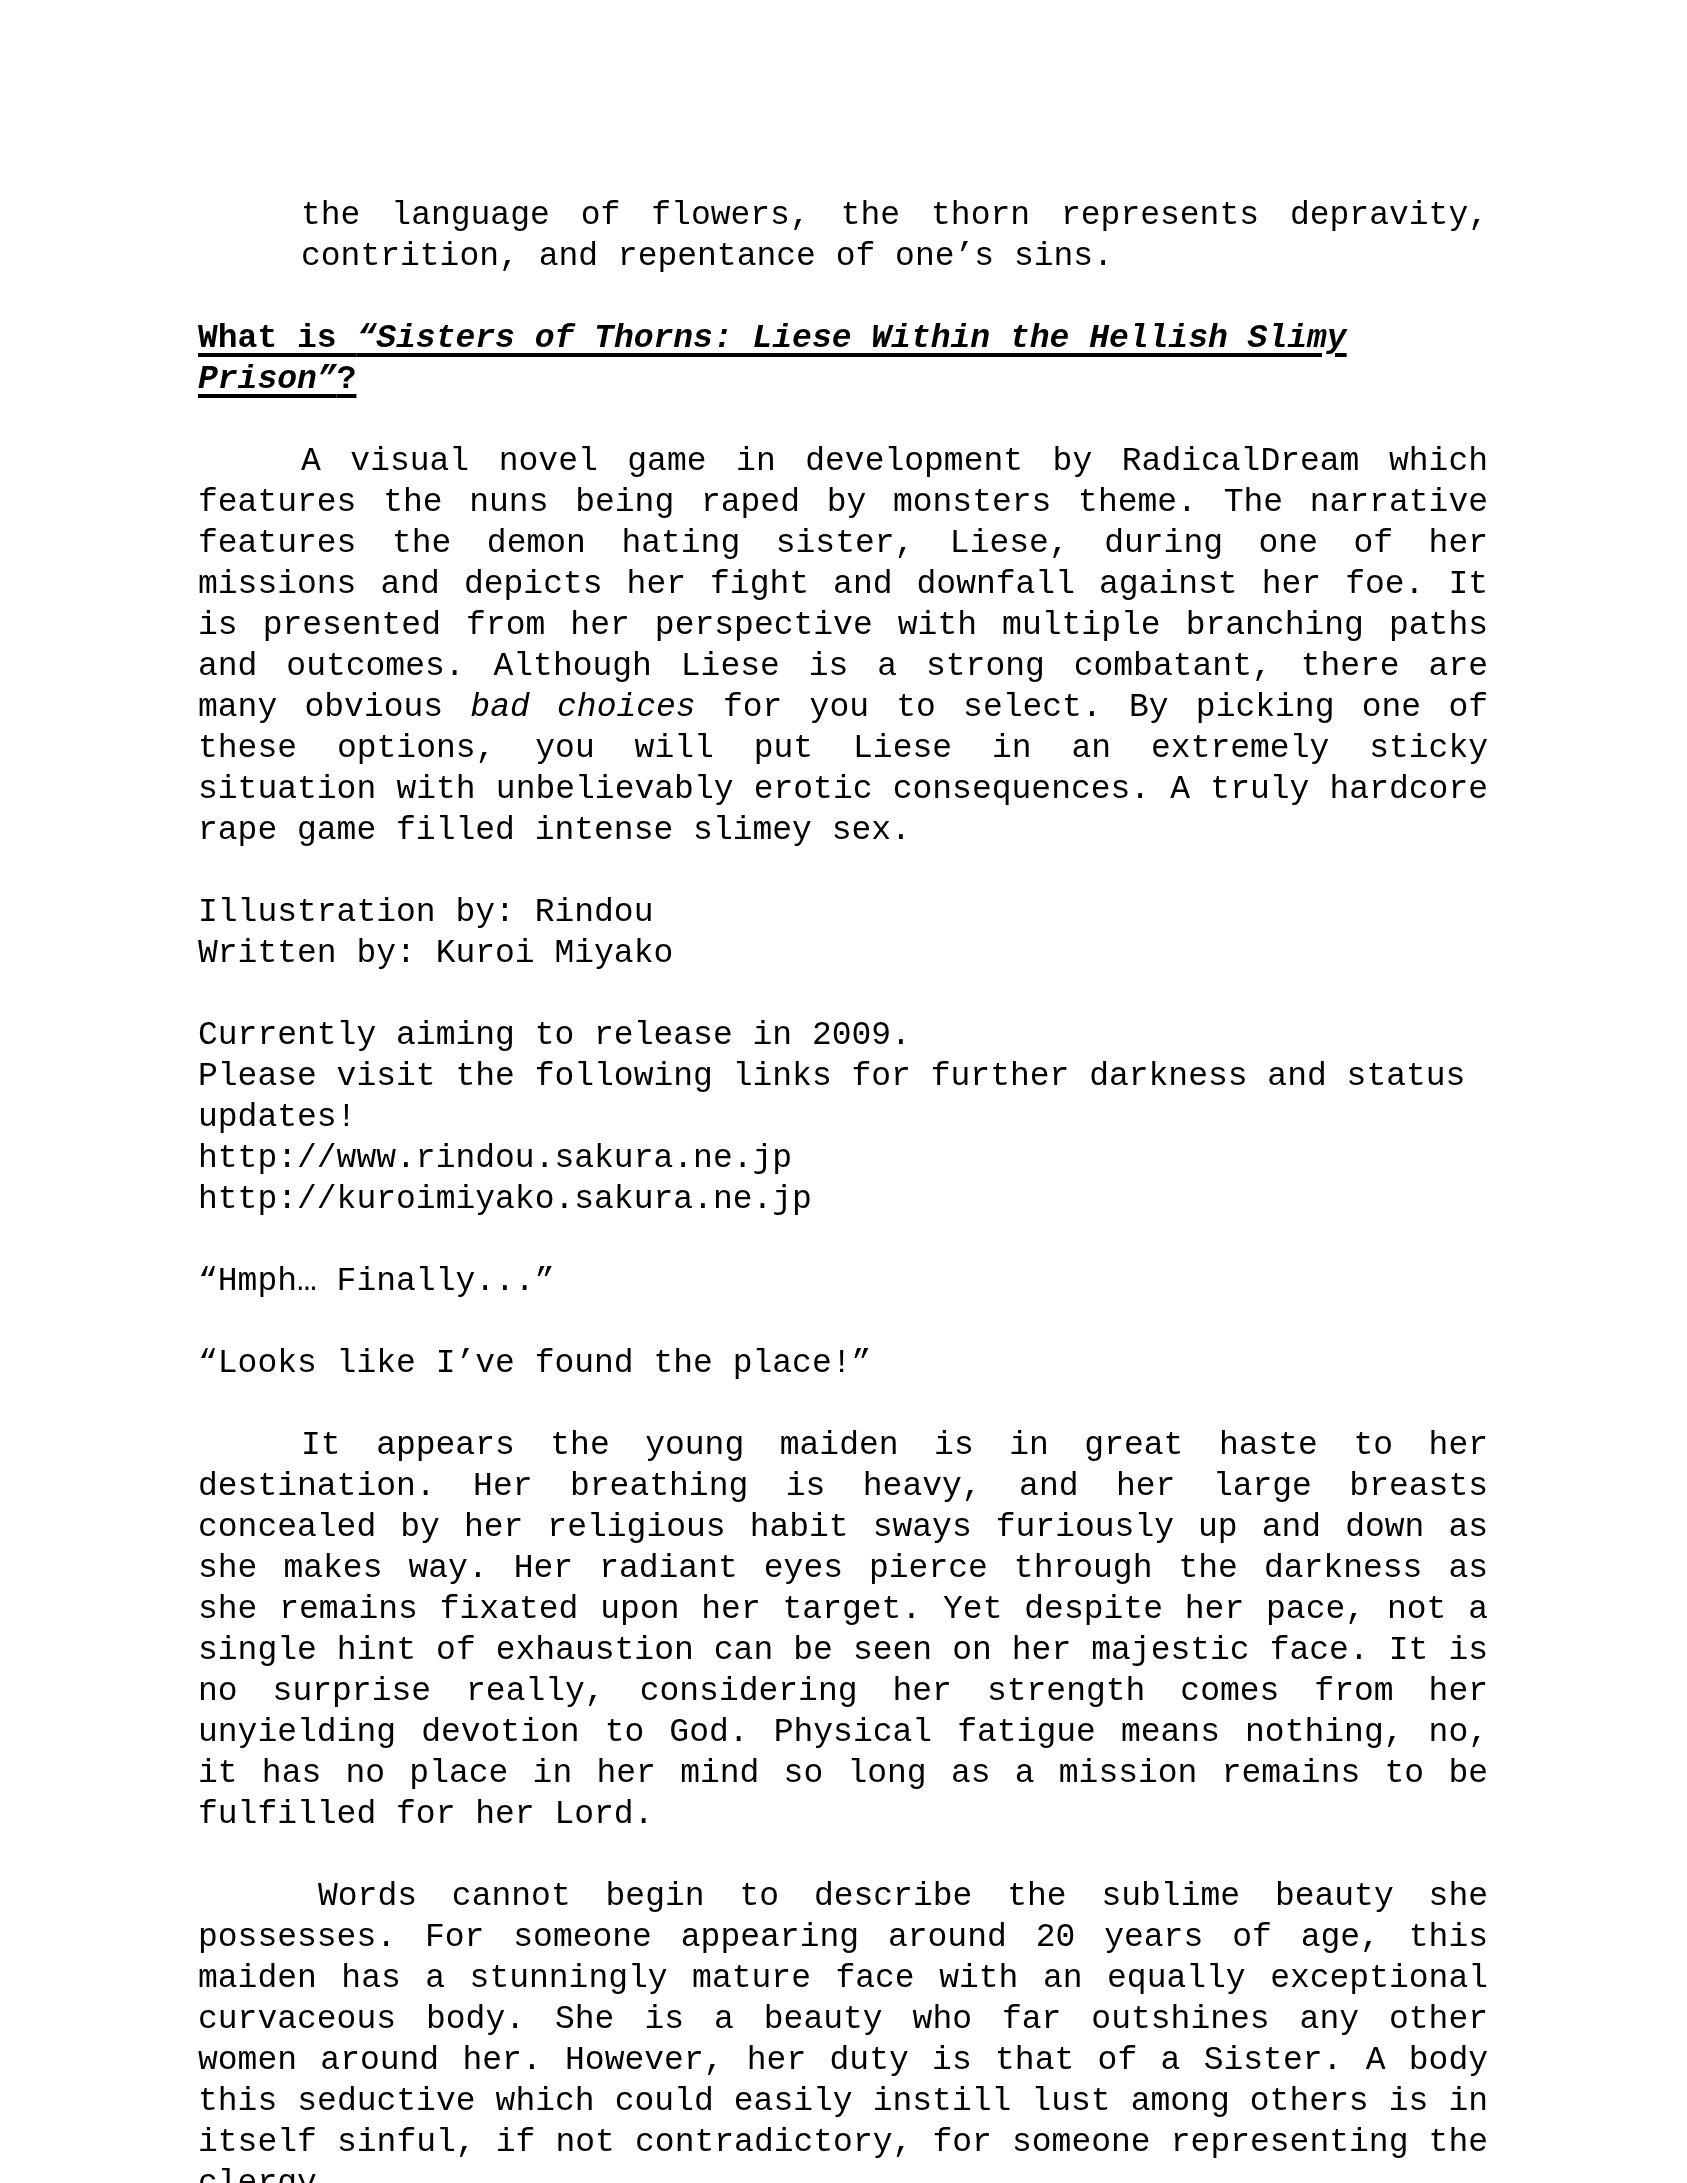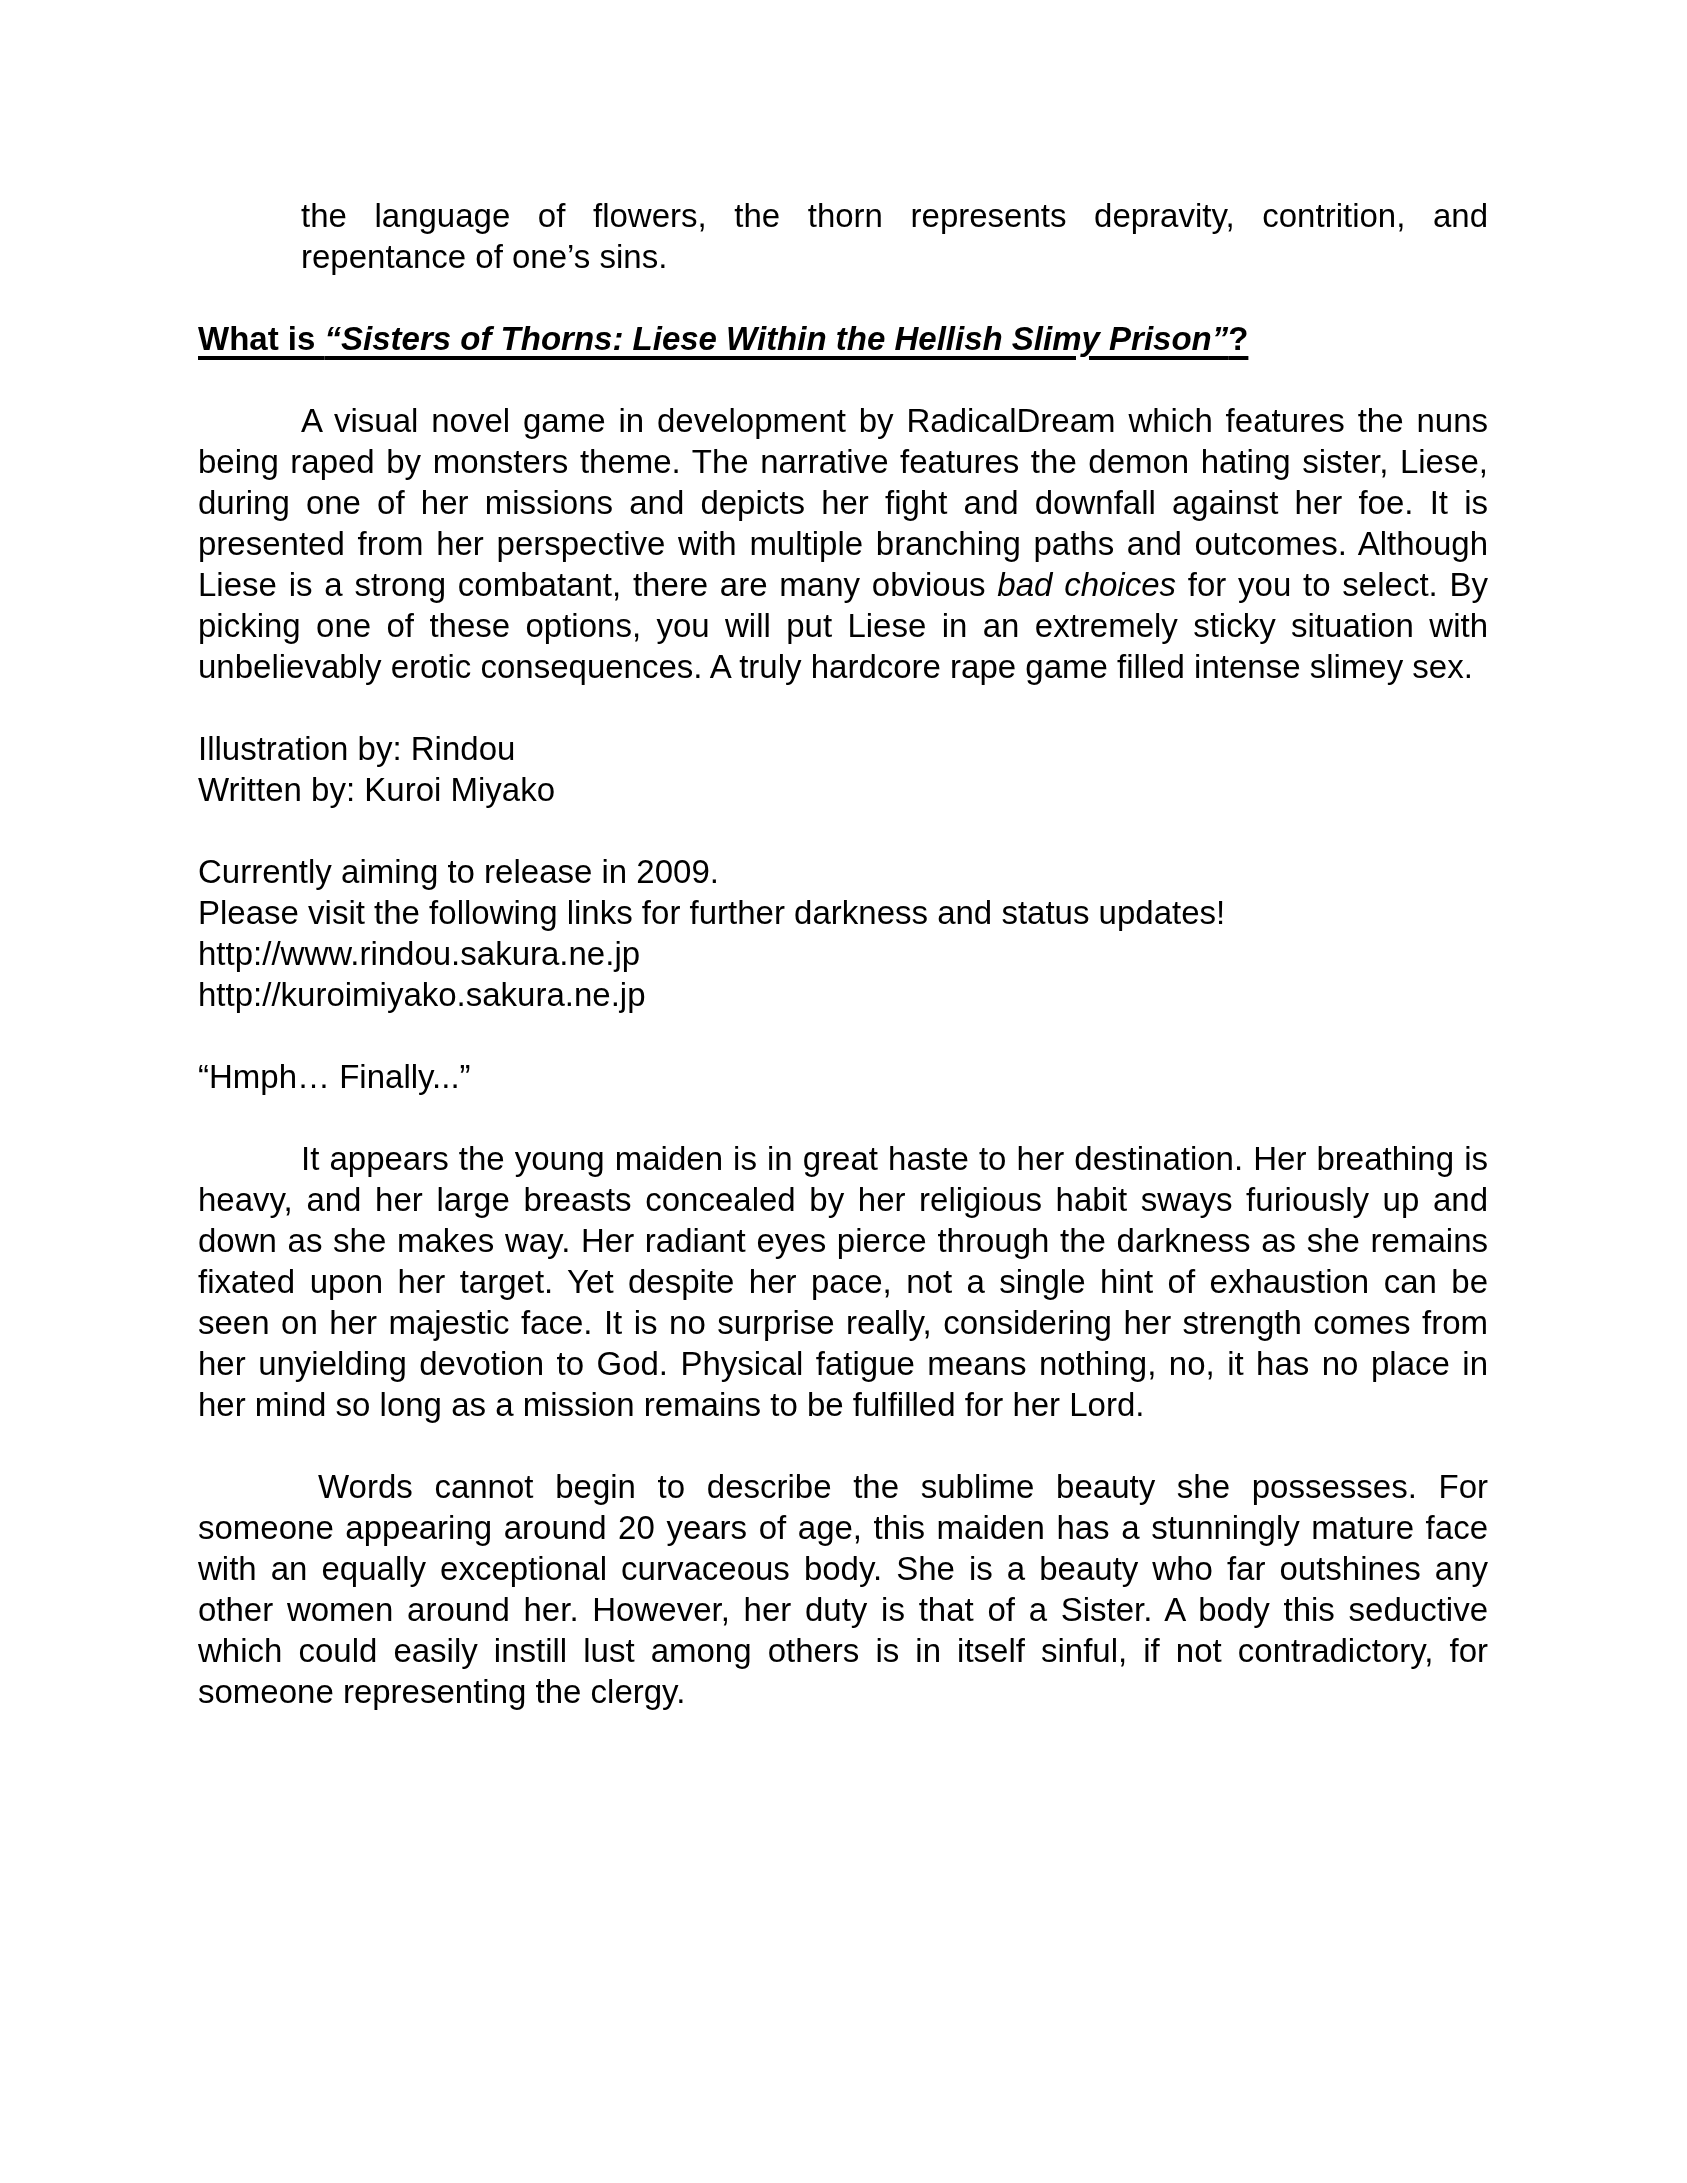--- a/index.html
+++ b/index.html
@@ -19,21 +19,21 @@
   .content {
     position: absolute;
     left: 198px;
     top: 195px;
     width: 1290px;
     font-size: 33px;
     line-height: 41px;
     color: #000000;
     letter-spacing: 0;
   }
-  .block { margin: 0 0 41px 0; }
+  .block { margin: 0 0 41px 0; font-family: Liberation Mono, monospace; }
   .block:last-child { margin-bottom: 0; }
   p, h1, div { margin: 0; padding: 0; }
   .justified { text-align: justify; }
   .indent { text-indent: 103px; }
   .indent-wide { text-indent: 120px; }
   .left-indented { margin-left: 103px; }
   .heading {
     font-size: 33px;
     font-weight: 700;
     line-height: 41px;
@@ -66,20 +66,21 @@
     <div class="block">
       <span class="line">Currently aiming to release in 2009.</span>
       <span class="line">Please visit the following links for further darkness and status updates!</span>
       <span class="line">http://www.rindou.sakura.ne.jp</span>
       <span class="line">http://kuroimiyako.sakura.ne.jp</span>
     </div>
 
     <p class="block">“Hmph… Finally...”</p>
 
 
+    <p class="block">“Looks like I’ve found the place!”</p>
 
     <p class="block justified indent">It appears the young maiden is in great haste to her destination. Her breathing is heavy, and her large breasts concealed by her religious habit sways furiously up and down as she makes way. Her radiant eyes pierce through the darkness as she remains fixated upon her target. Yet despite her pace, not a single hint of exhaustion can be seen on her majestic face. It is no surprise really, considering her strength comes from her unyielding devotion to God. Physical fatigue means nothing, no, it has no place in her mind so long as a mission remains to be fulfilled for her Lord.</p>
 
     <p class="block justified indent-wide">Words cannot begin to describe the sublime beauty she possesses. For someone appearing around 20 years of age, this maiden has a stunningly mature face with an equally exceptional curvaceous body. She is a beauty who far outshines any other women around her. However, her duty is that of a Sister. A body this seductive which could easily instill lust among others is in itself sinful, if not contradictory, for someone representing the clergy.</p>
 
   </div>
 </div>
 
 
 </body></html>

